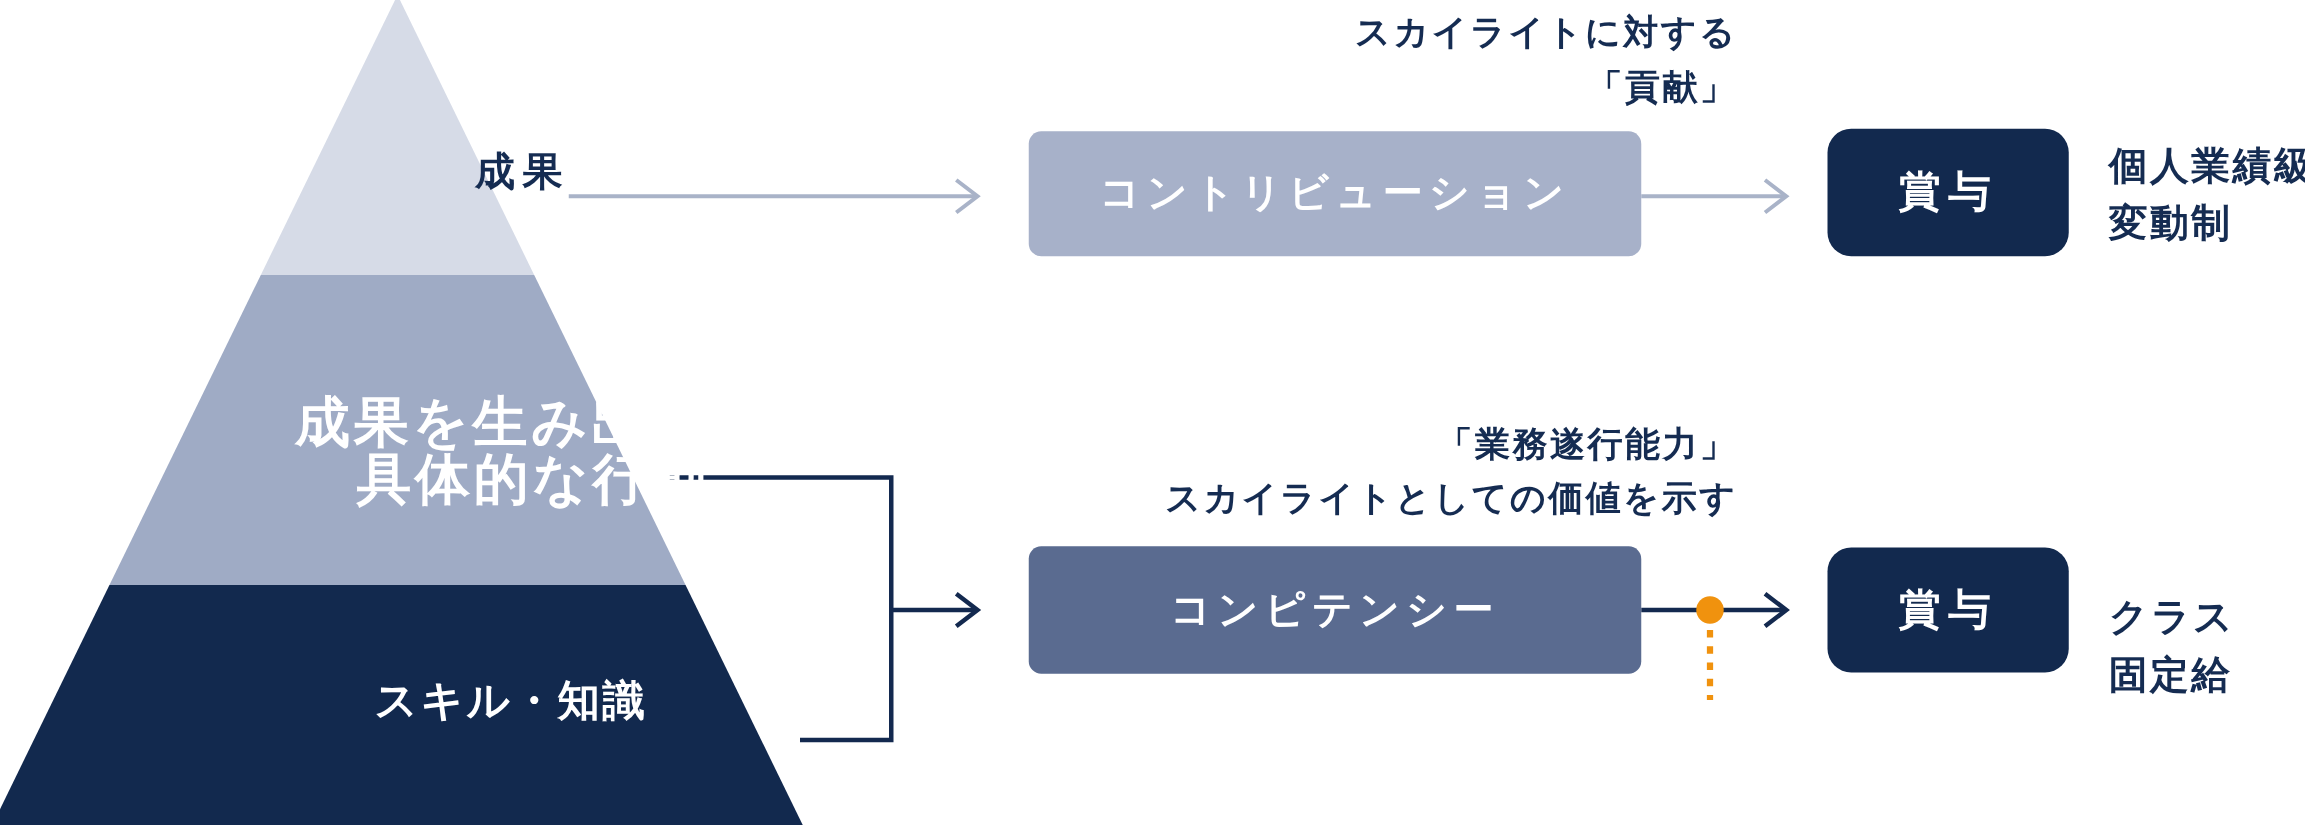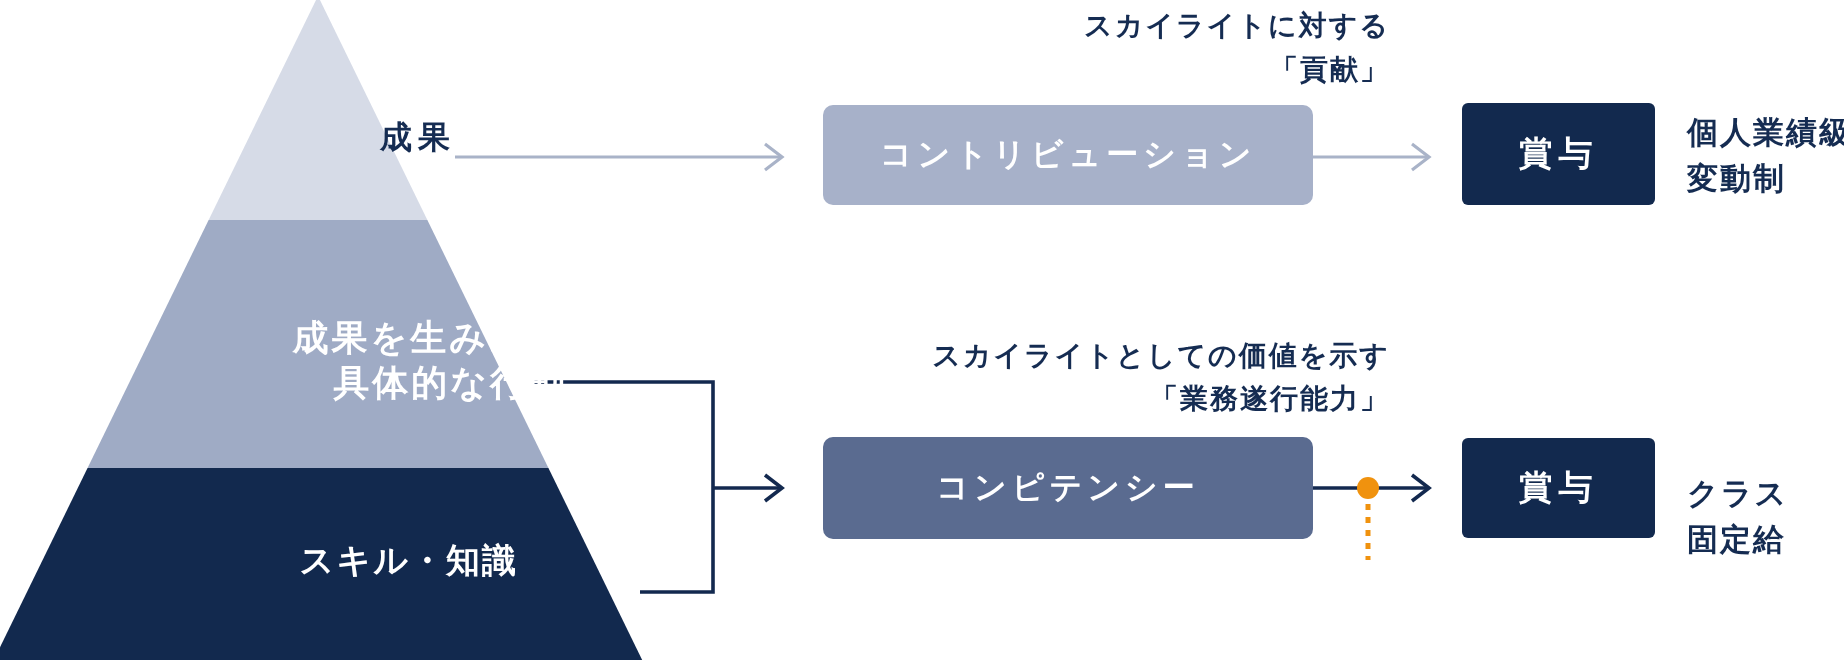--- a/index.html
+++ b/index.html
@@ -10,23 +10,22 @@
   }
   .abs{position:absolute;}
   .txt{white-space:nowrap;}
   .center{text-align:right;}
   
   .pyr-label-top{
     left:156px;top:116px;width:300px;font-size:32px;letter-spacing:6px;
     color:var(--navy-text,#152C52);
   }
   .pyr-label-mid{
-    left:68px;top:316px;width:500px;font-size:36px;line-height:45px;letter-spacing:3px;
+    left:68px;top:316px;width:500px;font-size:44px;line-height:45px;letter-spacing:3px;
     color:var(--white-text,#ffffff);
-    font-family:Liberation Serif, serif;
   }
   .pyr-label-bottom{
     left:118px;top:538px;width:400px;font-size:34px;letter-spacing:2px;
     color:var(--white-text,#ffffff);
   }
   
   .heading{
     width:700px;left:690px;font-size:28px;line-height:44px;letter-spacing:2px;
     color:var(--navy-text,#152C52);
   }
@@ -35,21 +34,21 @@
   
   .proc-box{
     left:795px;width:490px;height:100px;border-radius:10px;
     display:flex;align-items:center;justify-content:center;
     color:var(--white-text,#ffffff);font-size:32px;letter-spacing:5px;margin-left:28px;
   }
   .proc-box.row1{top:105px;background:var(--box-contribution,#A7B1C9);}
   .proc-box.row2{top:437px;height:102px;background:var(--box-competency,#5A6B90);}
   
   .bonus-box{
-    left:1462px;width:193px;border-radius:6px;
+    left:1462px;width:193px;border-radius:19px;
     display:flex;align-items:center;justify-content:center;
     background:var(--navy-fill,#12294E);
     color:var(--white-text,#ffffff);font-size:34px;letter-spacing:6px;
   }
   .bonus-box.row1{top:103px;height:102px;}
   .bonus-box.row2{top:438px;height:100px;}
   
   .side-label{
     left:1687px;font-size:31px;line-height:46px;letter-spacing:2px;
     color:var(--navy-text,#152C52);
@@ -125,22 +124,22 @@
   <div class="abs bonus-box row1">
     <span class="txt">賞与</span>
   </div>
 
   <div class="abs side-label row1">
     <span class="line txt">個人業績級</span>
     <span class="line txt">変動制</span>
   </div>
 
   <div class="abs center heading row2">
+    <span class="line txt">「業務遂行能力」</span>
     <span class="line txt">スカイライトとしての価値を示す</span>
-    <span class="line txt">「業務遂行能力」</span>
   </div>
 
   <div class="abs proc-box row2">
     <span class="txt">コンピテンシー</span>
   </div>
 
   <div class="abs bonus-box row2">
     <span class="txt">賞与</span>
   </div>
 

